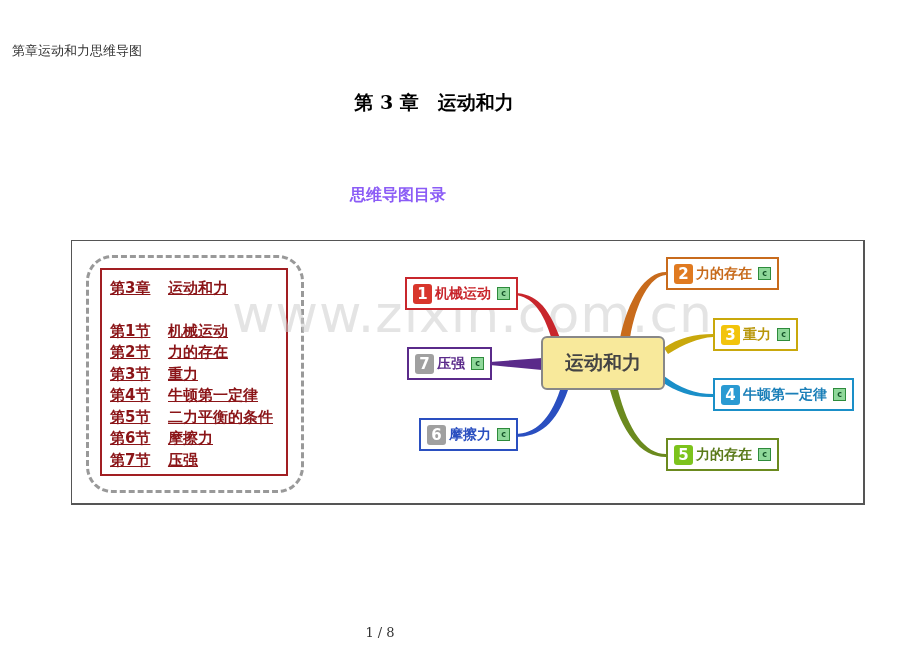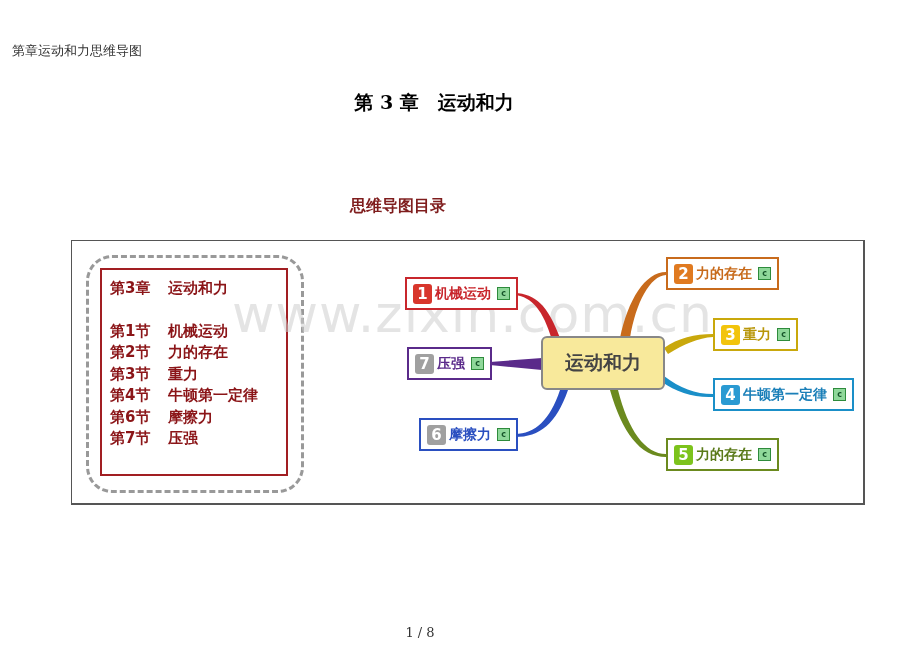--- a/index.html
+++ b/index.html
@@ -1,32 +1,32 @@
 <!DOCTYPE html>
 <html><head>
 <meta charset="utf-8">
 <style>
   html,body{margin:0;padding:0;background:#fff;}
   body{width:920px;height:665px;position:relative;overflow:hidden;font-family:"DejaVu Sans",sans-serif;}
   .header{position:absolute;top:42px;left:0;width:920px;text-align:left;font-family:"DejaVu Serif",serif;font-size:13px;color:#333;margin-left:12px;}
   .title{position:absolute;top:90px;left:0;width:868px;text-align:center;font-family:"DejaVu Serif",serif;font-size:19px;font-weight:bold;color:#000;}
-  .subtitle{position:absolute;top:185px;left:0;width:796px;text-align:center;font-size:16px;font-weight:bold;color:#7f1d1d;margin-top:11px;}
+  .subtitle{position:absolute;top:185px;left:0;width:796px;text-align:center;font-size:16px;font-weight:bold;color:#8b5cf6;}
   .frame{position:absolute;left:71px;top:240px;width:794px;height:265px;border:1px solid #555;border-right:2px solid #555;border-bottom:2px solid #555;box-sizing:border-box;background:#fff;}
   .cloud{position:absolute;left:86px;top:255px;width:218px;height:238px;border:3px dashed #999;border-radius:26px;box-sizing:border-box;}
   .toc{position:absolute;left:100px;top:268px;width:188px;height:208px;border:2px solid #a11e22;box-sizing:border-box;padding:8px 0 0 8px;color:#8b1518;font-weight:bold;font-size:15px;line-height:21.5px;}
-  .toc .row{display:flex;white-space:nowrap;}
+  .toc .row{display:flex;white-space:nowrap;text-decoration:underline;}
   .toc .k{width:58px;display:inline-block;}
   .toc .gap{height:21px;}
   .watermark{position:absolute;left:232px;top:284px;font-size:52px;color:#cfcfcf;opacity:0.55;letter-spacing:1px;font-family:"DejaVu Sans",sans-serif;}
   svg.branches{position:absolute;left:0;top:0;}
   .node{position:absolute;display:flex;align-items:center;border:2px solid;box-sizing:border-box;background:#fff;height:33px;padding:0 6px 0 6px;font-weight:bold;font-size:14px;white-space:nowrap;}
   .num{display:inline-flex;align-items:center;justify-content:center;width:19px;height:20px;border-radius:3px;color:#fff;font-size:15px;font-weight:bold;margin-right:3px;}
   .cicon{display:inline-flex;align-items:center;justify-content:center;width:11px;height:11px;background:#8fd89a;border:1px solid #2e8b3c;color:#16552a;font-size:8px;font-weight:bold;margin-left:6px;line-height:1;}
   .center{position:absolute;left:541px;top:336px;width:124px;height:54px;background:#f8e99b;border:2px solid #888;border-radius:6px;box-sizing:border-box;display:flex;align-items:center;justify-content:center;font-size:19px;font-weight:bold;color:#444;}
-  .footer{position:absolute;top:625px;left:0;width:760px;text-align:center;font-family:"DejaVu Serif",serif;font-size:13px;color:#333;padding-left:40px;}
+  .footer{position:absolute;top:625px;left:0;width:760px;text-align:center;font-family:"DejaVu Serif",serif;font-size:13px;color:#333;}
 </style>
 </head>
 <body>
 
 <div class="header">第章运动和力思维导图</div>
 <div class="title">第 3 章　运动和力</div>
 <div class="subtitle">思维导图目录</div>
 
 <div class="frame"></div>
 
@@ -45,20 +45,24 @@
       <span class="k">第2节</span>
       <span>力的存在</span>
     </div>
   <div class="row">
       <span class="k">第3节</span>
       <span>重力</span>
     </div>
   <div class="row">
       <span class="k">第4节</span>
       <span>牛顿第一定律</span>
+    </div>
+  <div class="row">
+      <span class="k">第5节</span>
+      <span>二力平衡的条件</span>
     </div>
   <div class="row">
       <span class="k">第6节</span>
       <span>摩擦力</span>
     </div>
   <div class="row">
       <span class="k">第7节</span>
       <span>压强</span>
     </div>
 </div>

